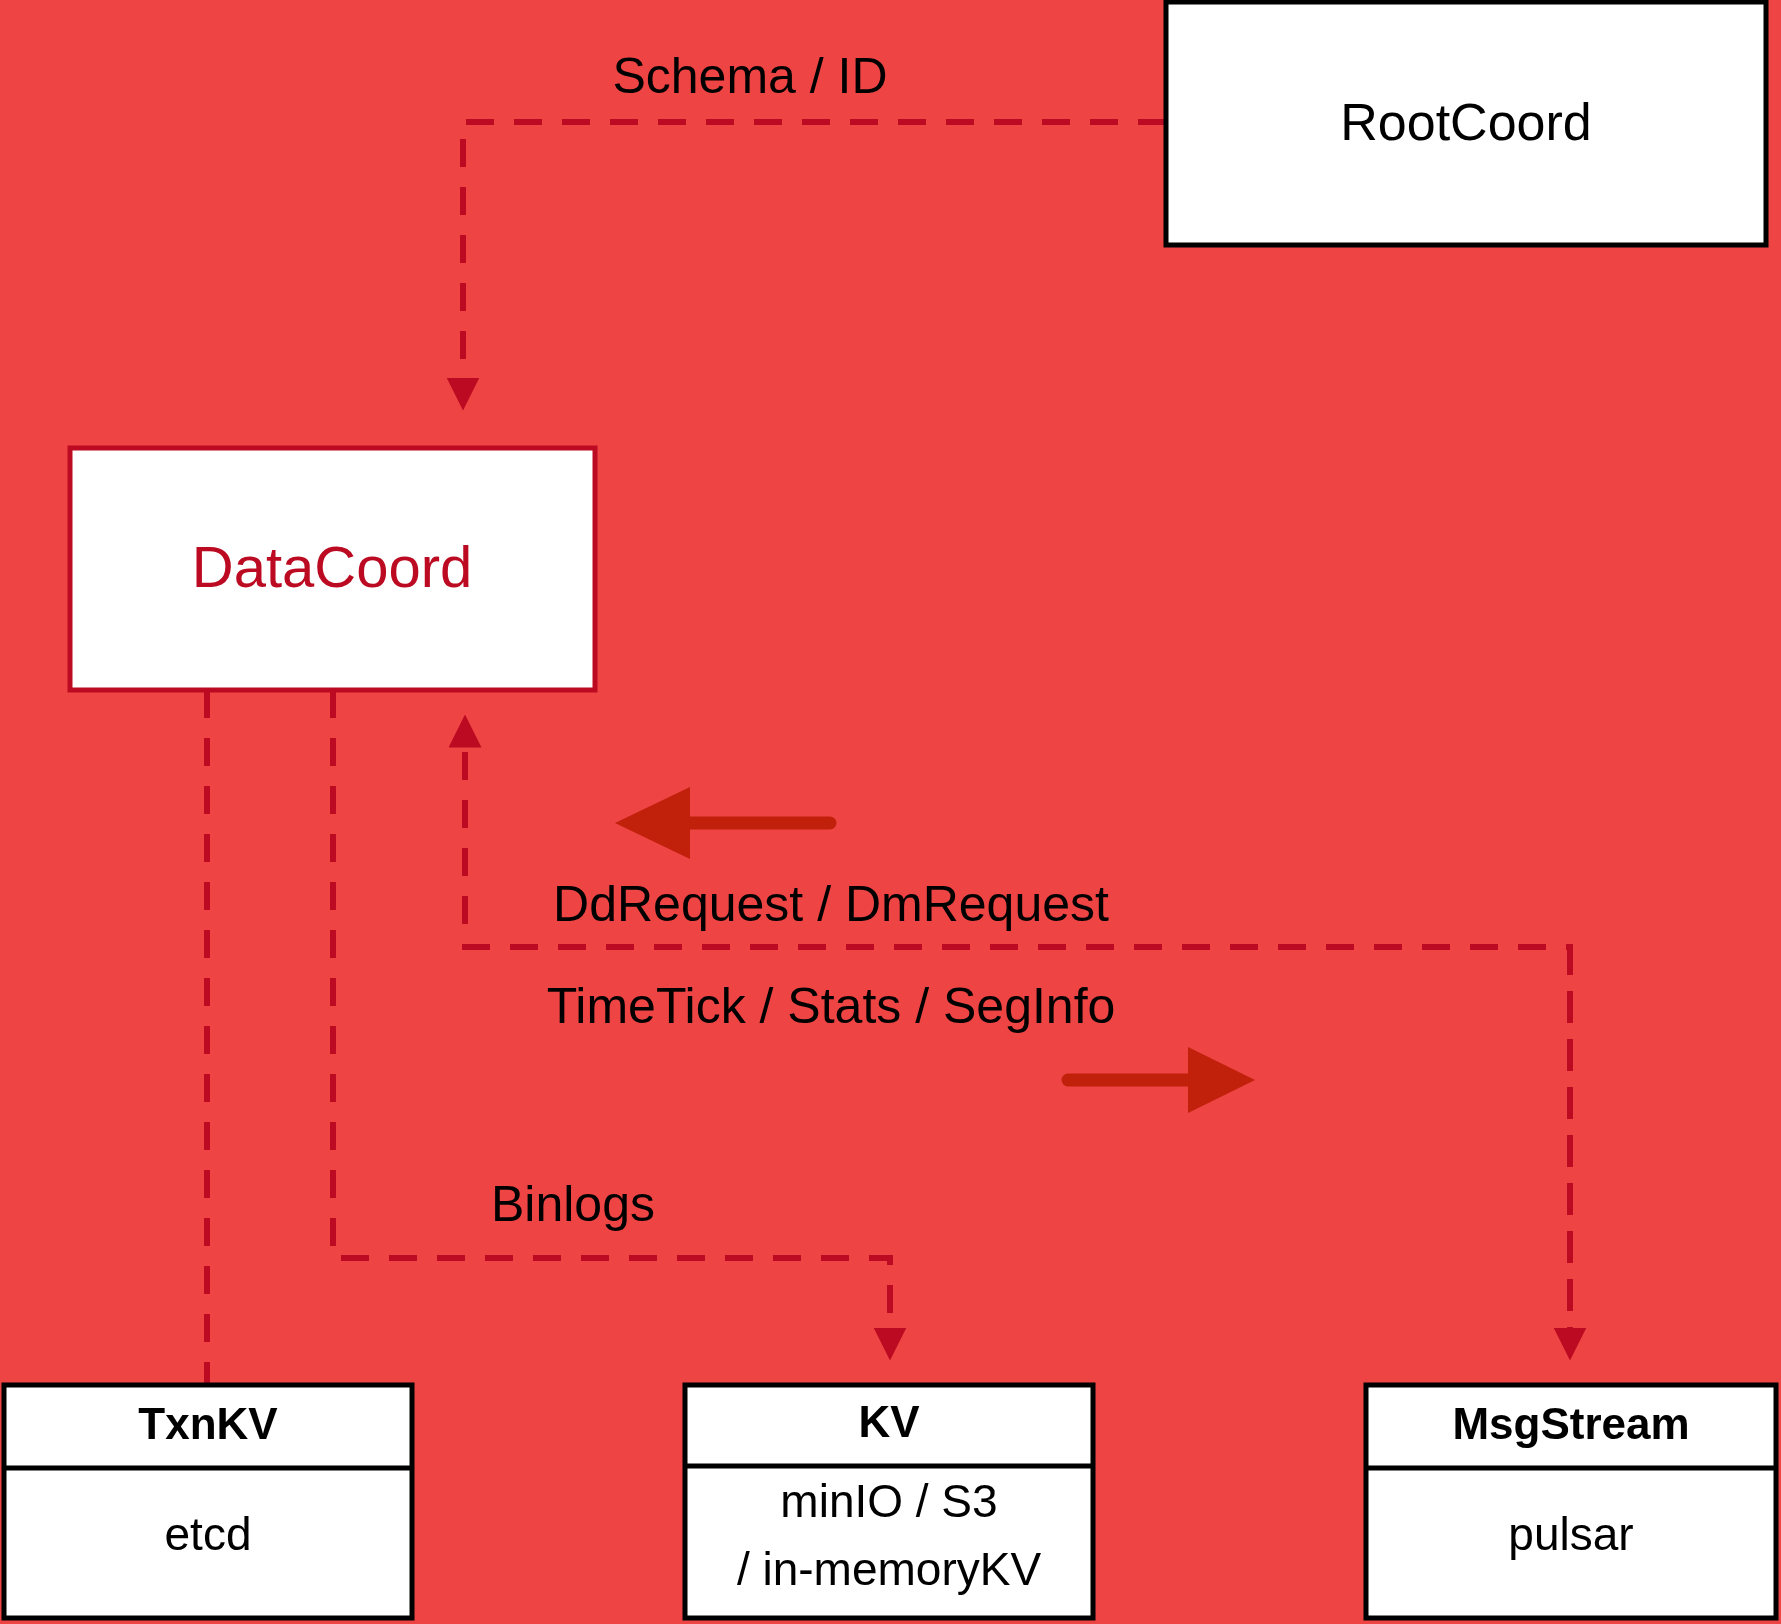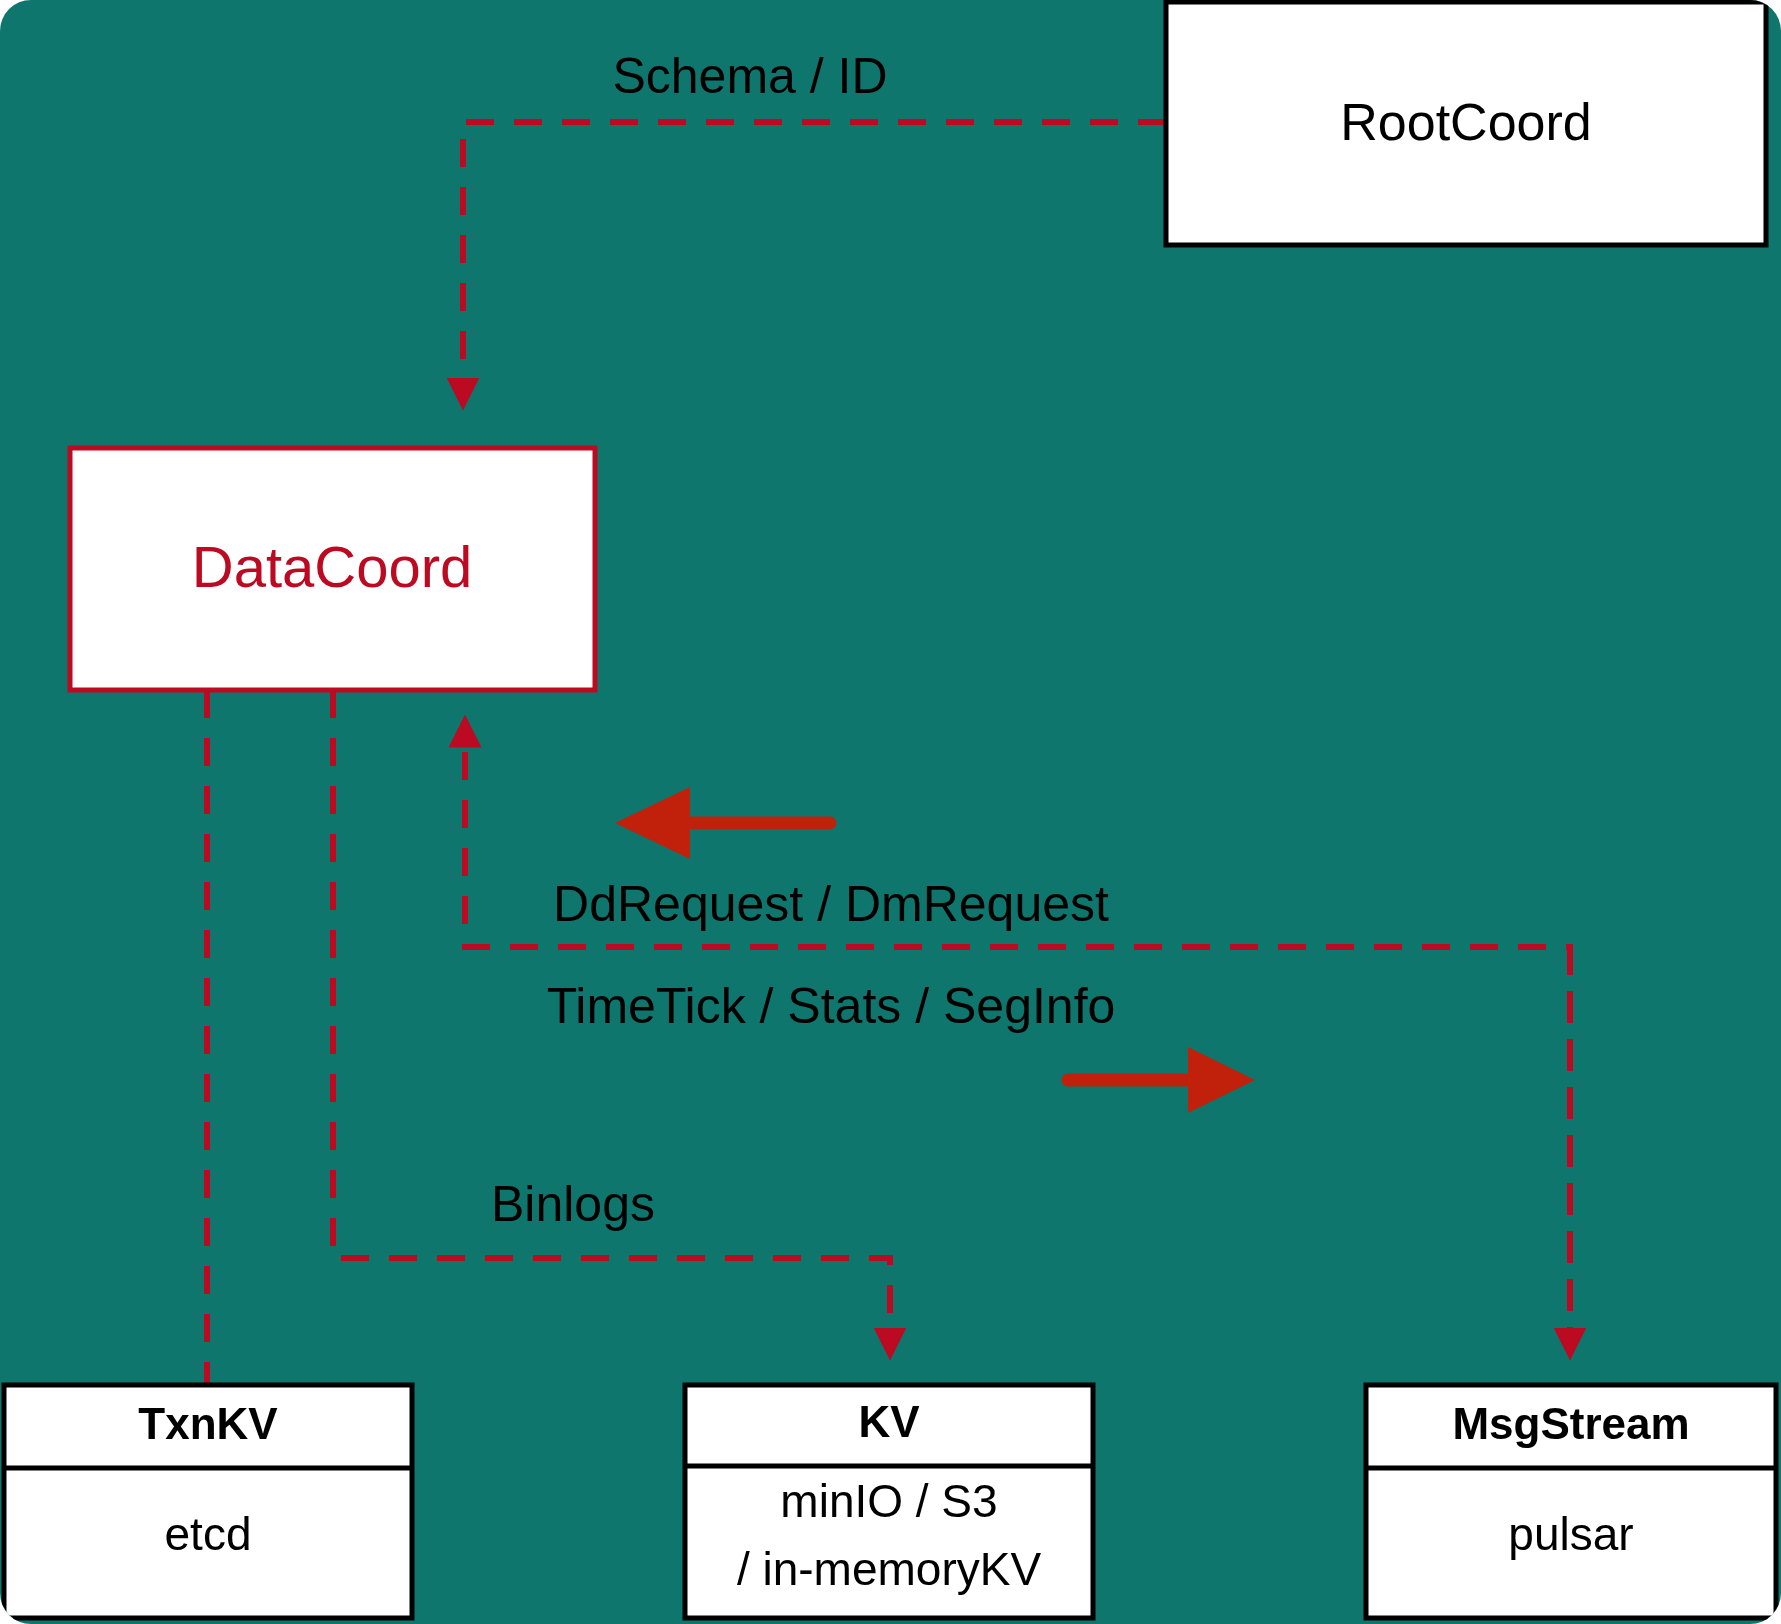--- a/index.html
+++ b/index.html
@@ -7,23 +7,22 @@
     padding: 0;
     background: #ffffff;
   }
   body {
     font-family: "Liberation Sans", sans-serif;
   }
   #diagram-root {
     position: relative;
     width: 1781px;
     height: 1624px;
-    background: #0f766e;
+    background: #ef4444;
     overflow: hidden;
-    border-radius: 31px;
   }
   svg.diagram-canvas {
     position: absolute;
     top: 0;
     left: 0;
     width: 1781px;
     height: 1624px;
   }
   .node-box {
     fill: #ffffff;

